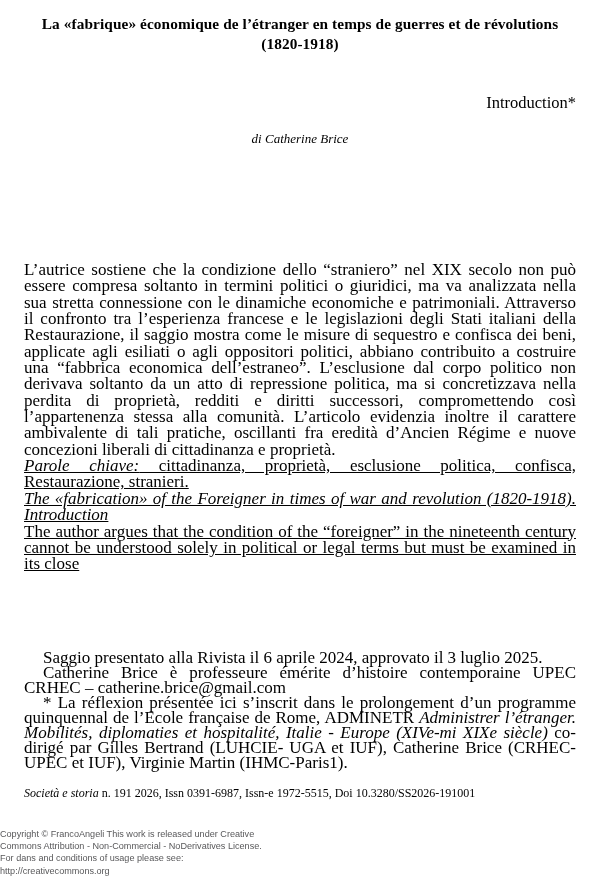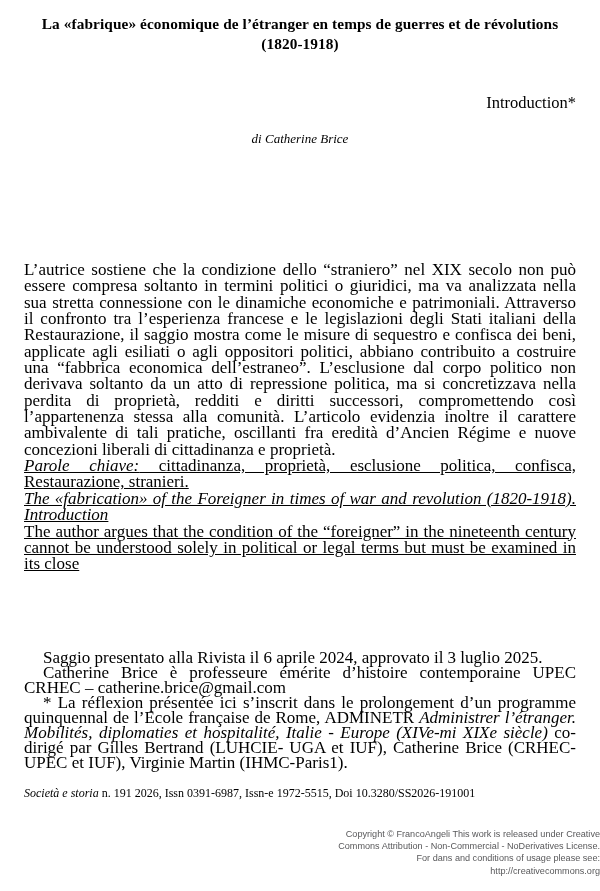--- a/index.html
+++ b/index.html
@@ -121,21 +121,21 @@
     white-space: nowrap;
   }
   .journal-ref .jtitle { font-style: italic; }
 
   
   .copyright {
     position: absolute;
     left: 0;
     width: 600px;
     top: 828px;
-    text-align: right;
+    text-align: left;
     font-family: "Liberation Sans", "DejaVu Sans", sans-serif;
     font-size: 9.1px;
     line-height: 12.2px;
     color: #58585a;
   }
   .copyright div { white-space: nowrap; }
 </style>
 </head>
 <body>
 

